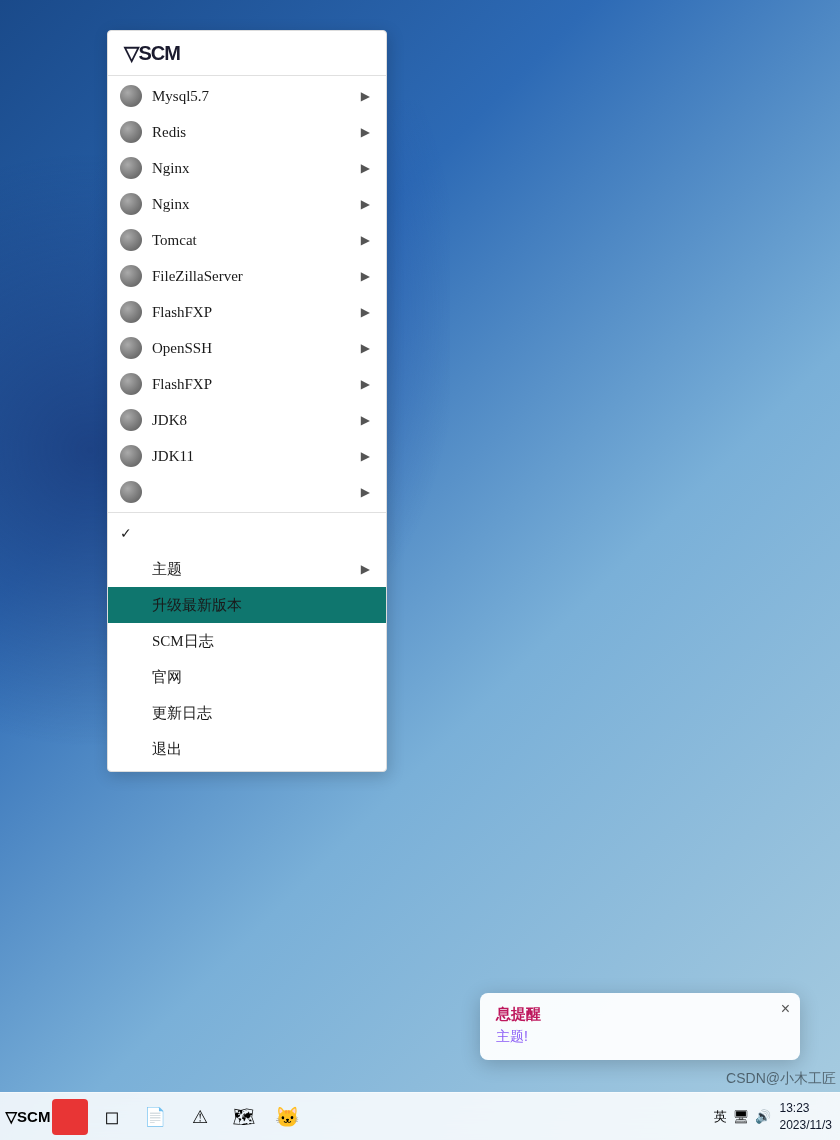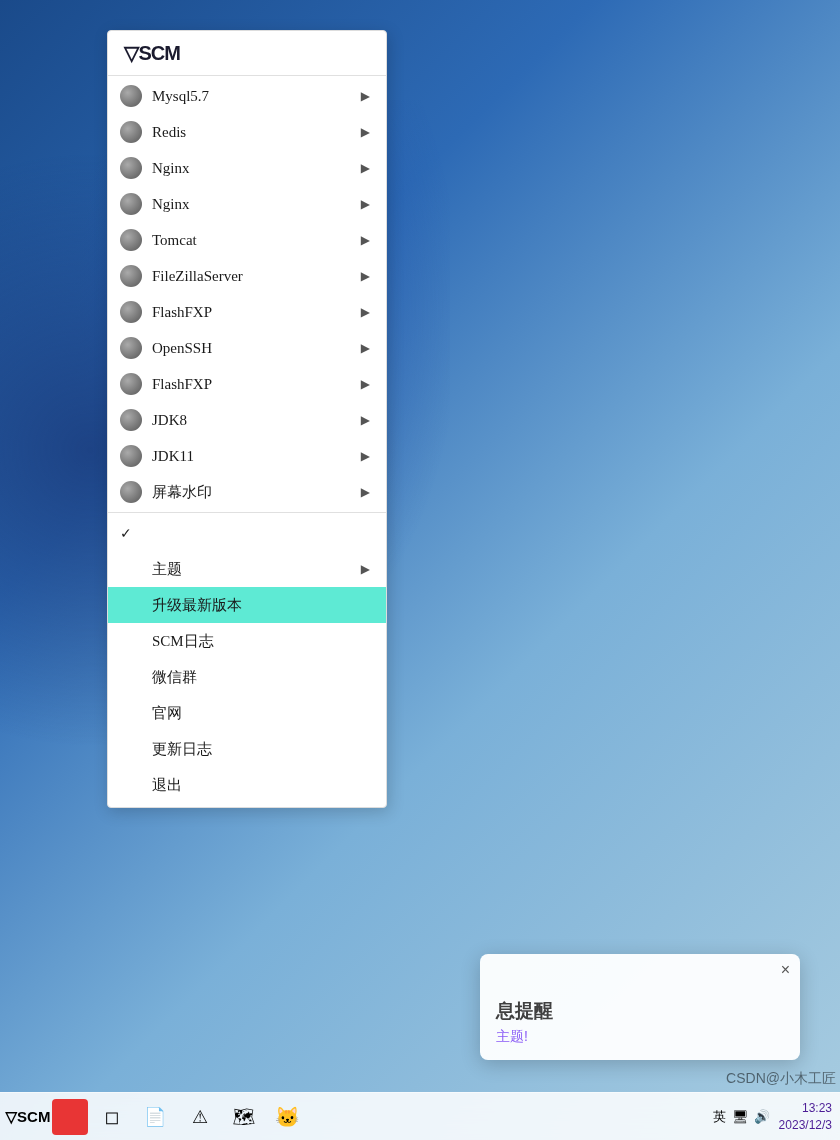--- a/index.html
+++ b/index.html
@@ -66,23 +66,23 @@
       font-size: 20px;
     }
 
     .taskbar-right {
       display: flex;
       align-items: center;
       gap: 8px;
     }
 
     .taskbar-clock {
-      text-align: right;
+      text-align: left;
       font-size: 12px;
-      color: #4c1d95;
+      color: #0f172a;
       line-height: 1.4;
     }
 
     .taskbar-sys-icons {
       display: flex;
       align-items: center;
       gap: 6px;
       font-size: 13px;
       color: #000;
     }
@@ -136,21 +136,21 @@
       padding: 7px 16px 7px 12px;
       cursor: pointer;
       font-size: 15px;
       color: #1a1a1a;
       position: relative;
       min-height: 36px;
       font-family: Liberation Serif, serif;
     }
 
     .menu-item.highlighted {
-      background: #5eead4;
+      background: #0f766e;
       justify-content: flex-end;
     }
 
     .menu-item .icon-ball {
       width: 22px;
       height: 22px;
       border-radius: 50%;
       background: radial-gradient(circle at 35% 35%, #aaa, #555);
       margin-right: 10px;
       flex-shrink: 0;
@@ -195,25 +195,24 @@
       position: absolute;
       top: 8px;
       right: 10px;
       font-size: 16px;
       color: #555;
       cursor: pointer;
       line-height: 1;
     }
 
     .notification-title {
-      font-size: 19px;
+      font-size: 15px;
       font-weight: bold;
-      color: #404040;
+      color: #be185d;
       margin-bottom: 4px;
-      margin-top: 32px;
     }
 
     .notification-body {
       font-size: 14px;
       color: #8b5cf6;
     }
   </style>
 </head>
 <body>
 
@@ -292,21 +291,20 @@
   </div>
 
   <div class="menu-item">
     <span class="icon-ball"></span>
     <span class="menu-item-label">JDK11</span>
     <span class="arrow">▶</span>
   </div>
 
   <div class="menu-item">
     <span class="icon-ball"></span>
-    <span class="menu-item-label">屏幕水印</span>
     <span class="arrow">▶</span>
   </div>
 
   <div class="menu-divider"></div>
 
   <div class="menu-item">
     <span class="checkmark">✓</span>
     <span class="no-icon" style="width:10px"></span>
   </div>
 
@@ -319,24 +317,20 @@
   <div class="menu-item highlighted">
     <span style="width:32px;flex-shrink:0"></span>
     <span class="menu-item-label">升级最新版本</span>
   </div>
 
   <div class="menu-item">
     <span style="width:32px;flex-shrink:0"></span>
     <span class="menu-item-label">SCM日志</span>
   </div>
 
-  <div class="menu-item">
-    <span style="width:32px;flex-shrink:0"></span>
-    <span class="menu-item-label">微信群</span>
-  </div>
 
   <div class="menu-item">
     <span style="width:32px;flex-shrink:0"></span>
     <span class="menu-item-label">官网</span>
   </div>
 
 
   <div class="menu-item">
     <span style="width:32px;flex-shrink:0"></span>
     <span class="menu-item-label">更新日志</span>
@@ -369,18 +363,18 @@
     <div class="taskbar-item" style="font-size:20px;">🐱</div>
   </div>
   <div class="taskbar-right">
     <div class="taskbar-sys-icons">
       <span>英</span>
       <span>🖥</span>
       <span>🔊</span>
     </div>
     <div class="taskbar-clock">
       <div>13:23</div>
-      <div>2023/12/3</div>
+      <div>2023/11/3</div>
     </div>
   </div>
 </div>
 
 <div class="csdn-watermark">CSDN@小木工匠</div>
 
 </body></html>

